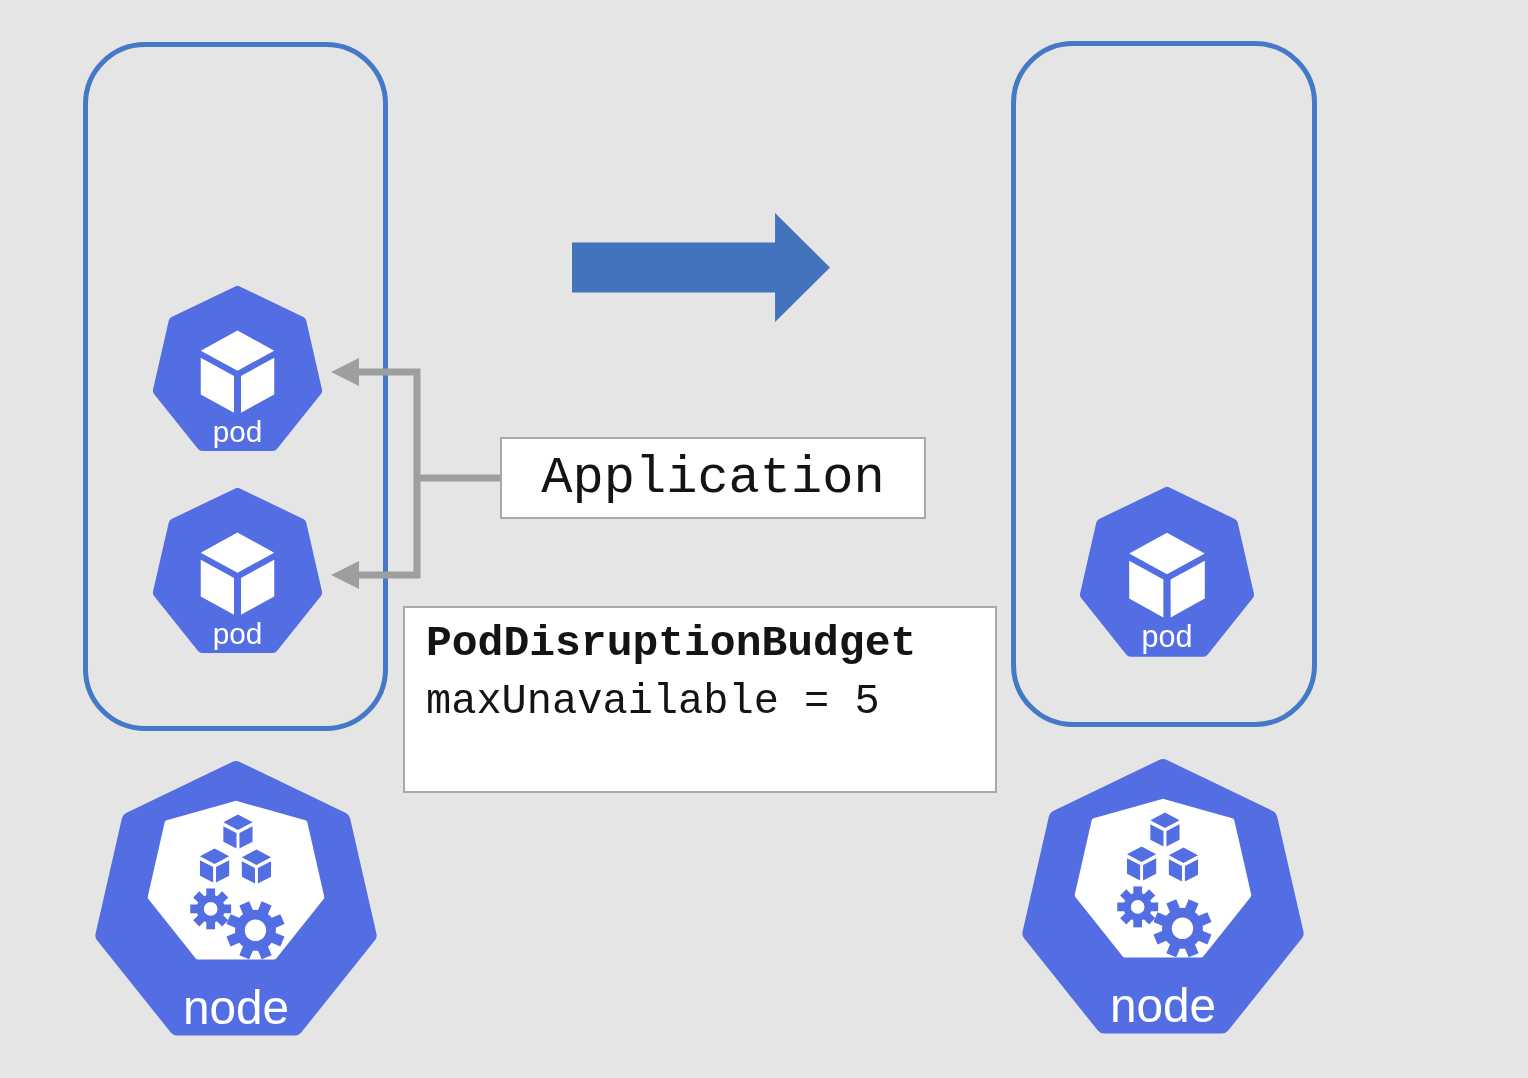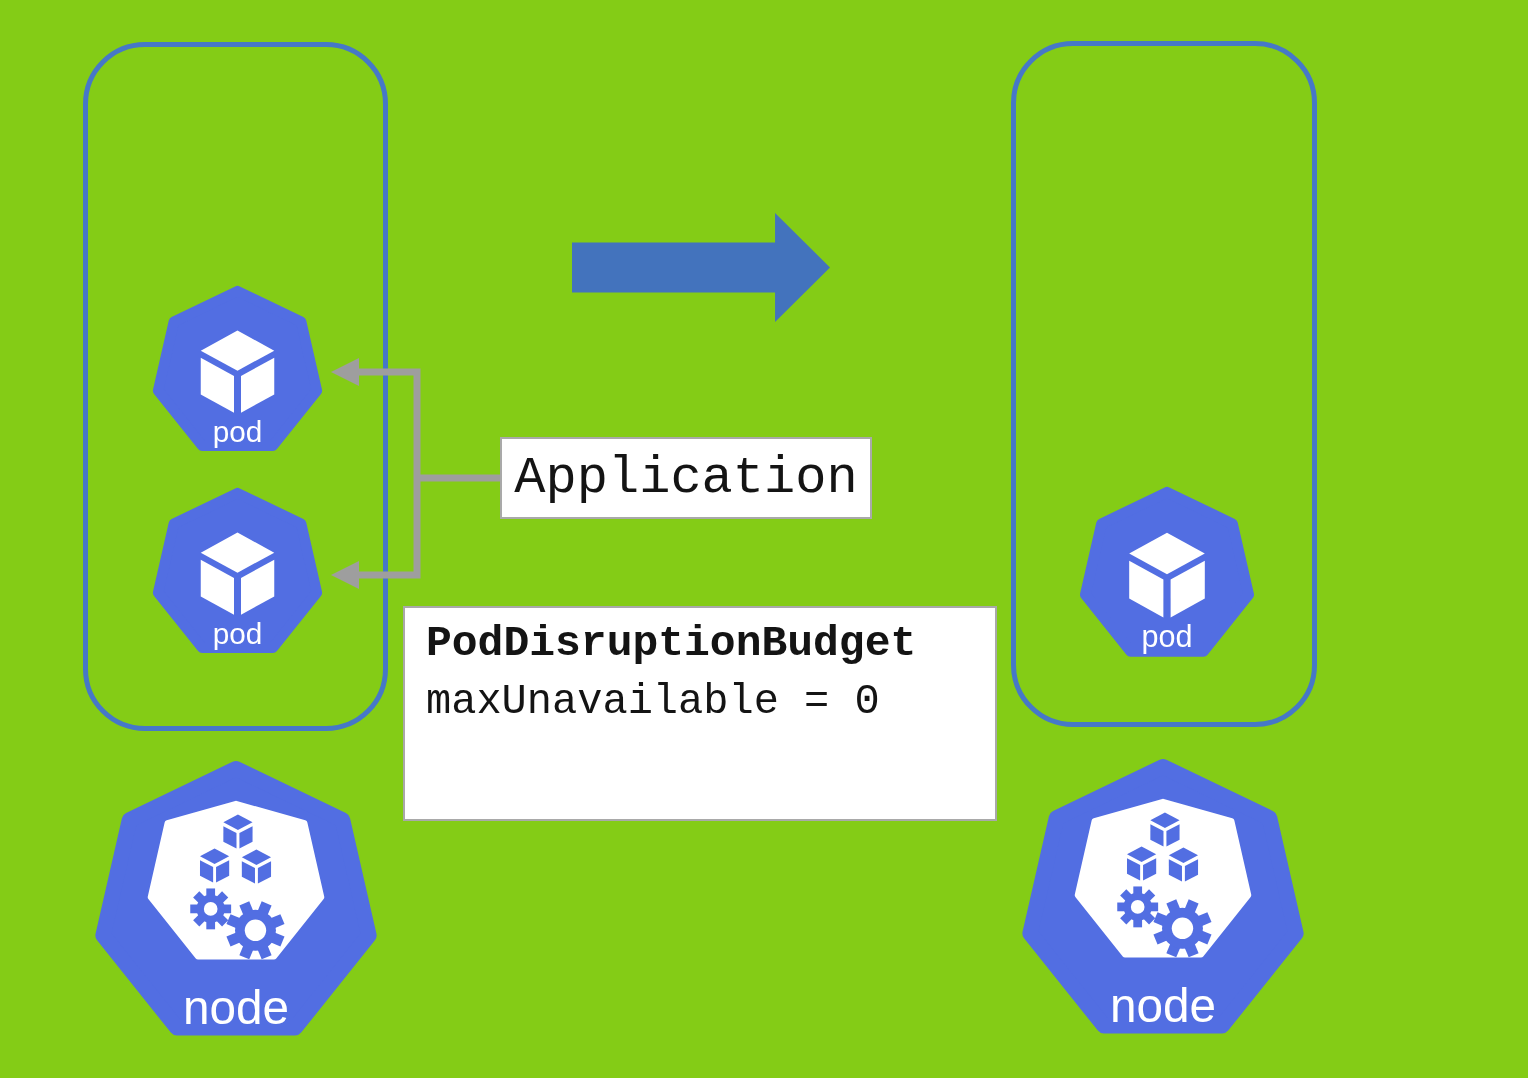--- a/index.html
+++ b/index.html
@@ -5,21 +5,21 @@
   :root{
     --k8s-blue:#526ee2;
     --boundary-blue:#4678c8;
     --arrow-blue:#4373bd;
     --connector-gray:#9e9e9e;
     --box-border-gray:#a9a9a9;
     --text-black:#141414;
   }
   html,body{margin:0;padding:0;background:#fff;}
   #canvas{
-    position:relative;width:1528px;height:1078px;background:#84cc16;
+    position:relative;width:1528px;height:1078px;background:#e5e5e5;
     overflow:hidden;font-family:"Liberation Sans",sans-serif;
   }
   .boundary{
     position:absolute;box-sizing:border-box;background:transparent;
     border:5px solid var(--boundary-blue);border-radius:62px;
   }
   #left-boundary{left:83px;top:42px;width:305px;height:689px;}
   #right-boundary{left:1011px;top:41px;width:306px;height:686px;}
   .icon{position:absolute;}
   #pod1{left:150px;top:285px;width:175px;height:175px;}
@@ -30,28 +30,28 @@
   #transition-arrow{
     position:absolute;left:572px;top:213px;width:258px;height:109px;
     background:var(--arrow-blue);
     clip-path:polygon(0% 27%,78.7% 27%,78.7% 0%,100% 50%,78.7% 100%,78.7% 73%,0% 73%);
   }
   #connector{position:absolute;left:325px;top:352px;width:185px;height:250px;}
   .k8s-fill{fill:var(--k8s-blue);}
   .k8s-stroke{stroke:var(--k8s-blue);}
   .svg-label{fill:#ffffff;font-family:"Liberation Sans",sans-serif;}
   #application-box{
-    position:absolute;left:500px;top:437px;width:372px;height:82px;
+    position:absolute;left:500px;top:437px;width:426px;height:82px;
     box-sizing:border-box;border:2px solid var(--box-border-gray);background:#fff;
     display:flex;align-items:center;justify-content:center;
     font-family:"Liberation Mono",monospace;font-size:52px;color:var(--text-black);
     white-space:nowrap;
   }
   #pdb-box{
-    position:absolute;left:403px;top:606px;width:594px;height:215px;
+    position:absolute;left:403px;top:606px;width:594px;height:187px;
     box-sizing:border-box;border:2px solid var(--box-border-gray);background:#fff;
     padding:7px 0 0 21px;
     font-family:"Liberation Mono",monospace;font-size:42px;color:var(--text-black);
     line-height:58px;white-space:nowrap;
   }
   #pdb-box .pdb-title{font-weight:bold;font-size:43px;}
 </style>
 </head>
 <body>
 
@@ -192,16 +192,16 @@
     <polygon points="331,372 359,358 359,386" fill="var(--connector-gray)"></polygon>
     <polygon points="331,575 359,561 359,589" fill="var(--connector-gray)"></polygon>
   </svg>
 
   <div id="application-box">
     <span>Application</span>
   </div>
 
   <div id="pdb-box">
     <div class="pdb-title">PodDisruptionBudget</div>
-    <div>maxUnavailable = 0</div>
+    <div>maxUnavailable = 5</div>
   </div>
 
 </div>
 
 </body></html>

